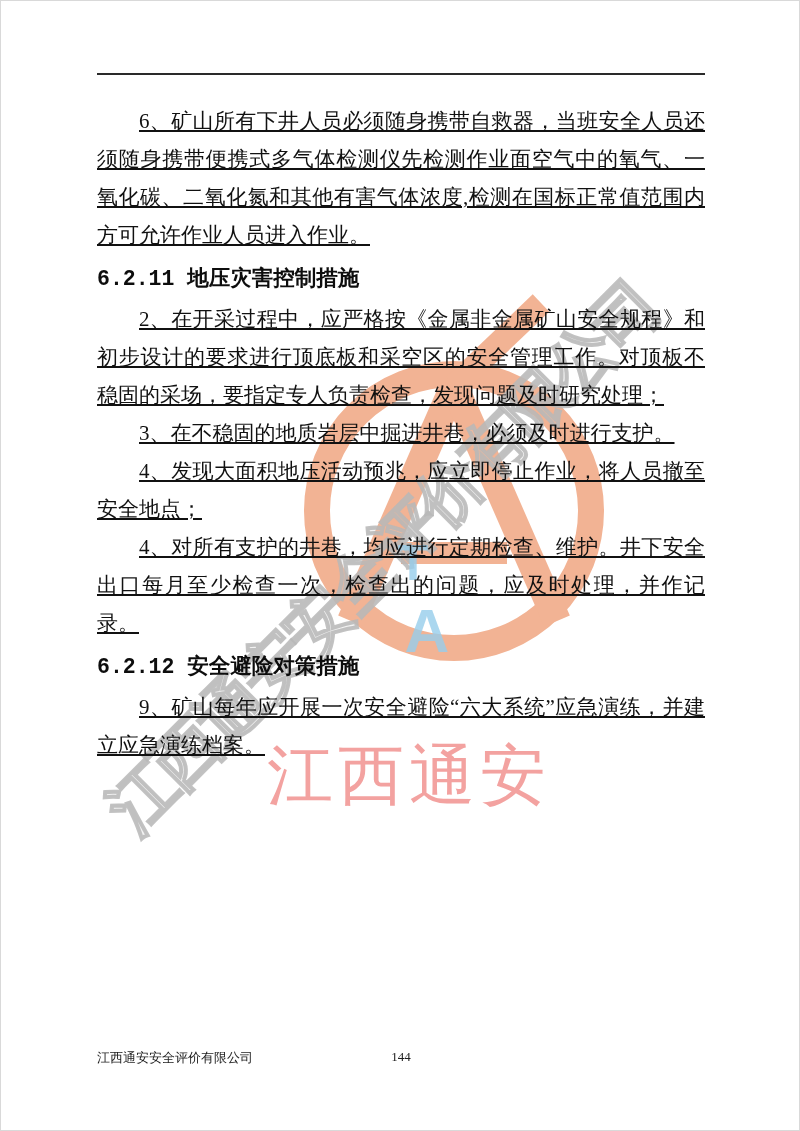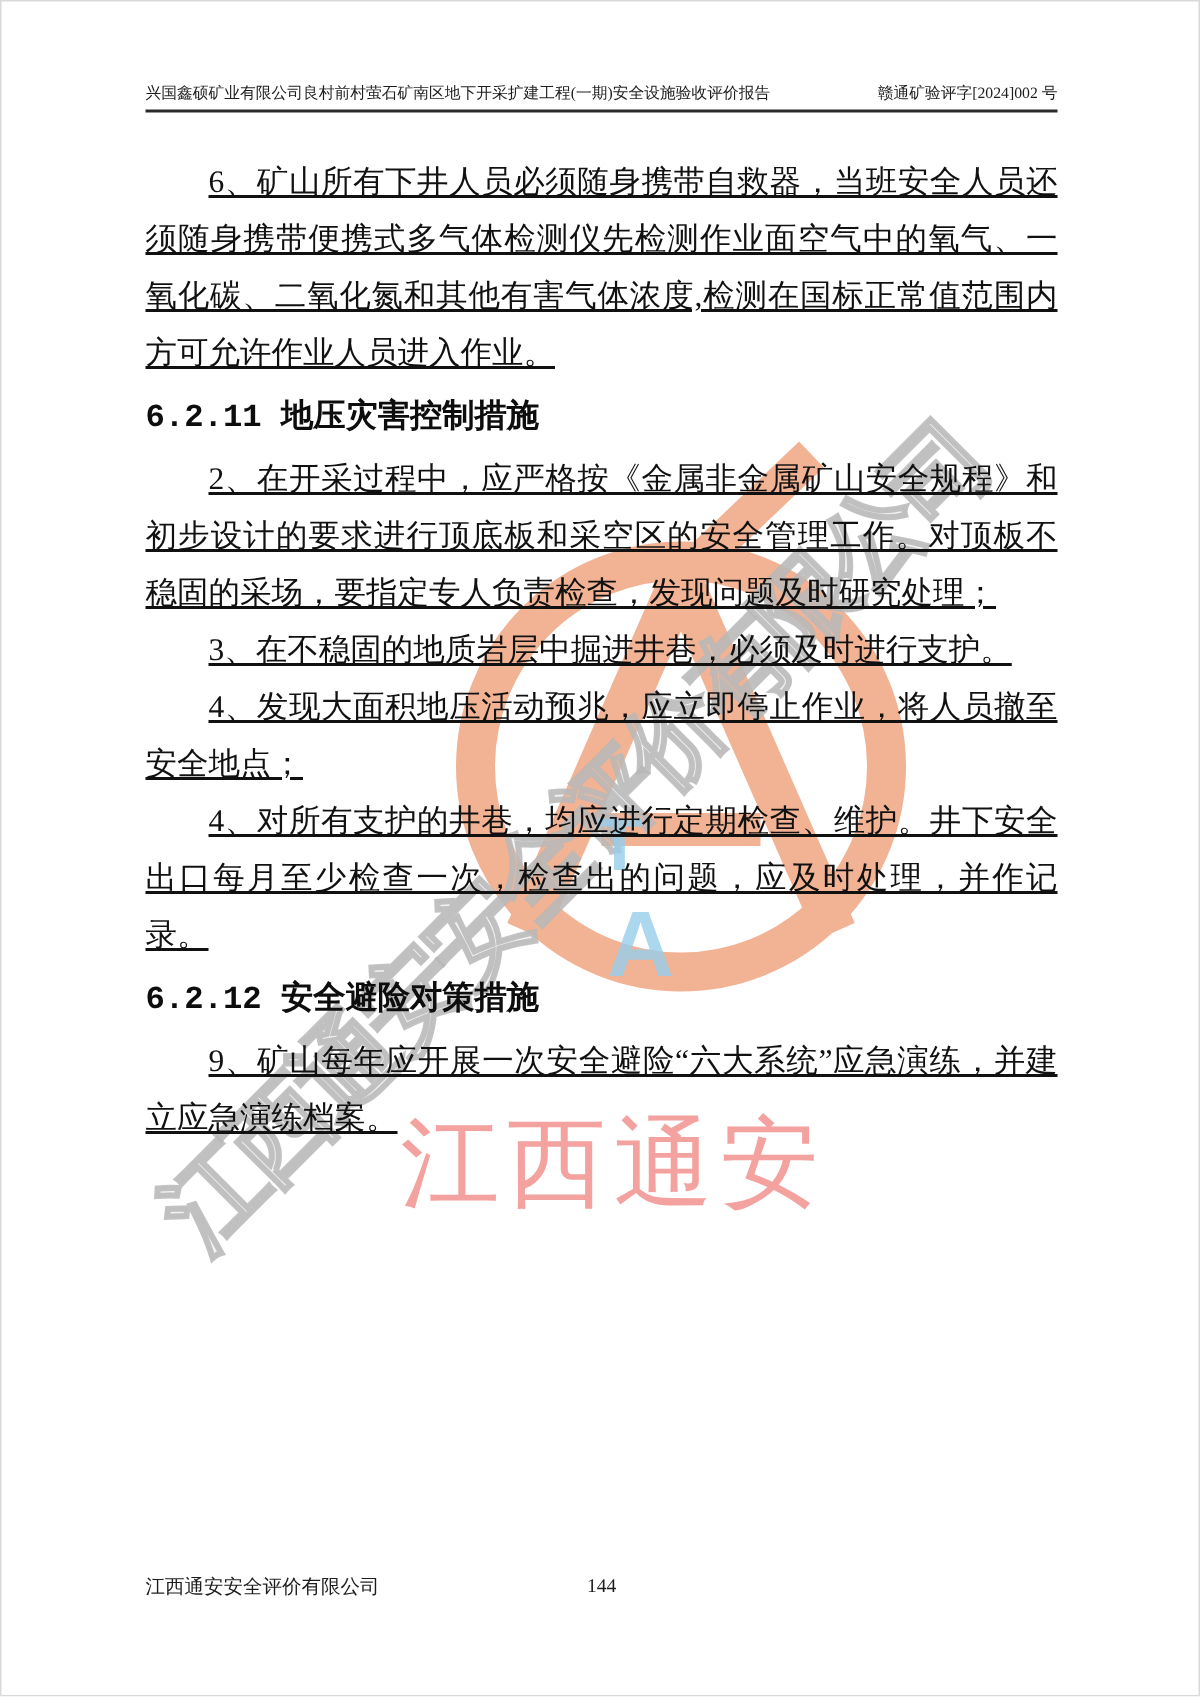--- a/index.html
+++ b/index.html
@@ -71,24 +71,20 @@
       </g>
     </svg>
     <div class="wm-diagonal">江西通安安全评价有限公司</div>
     <div class="wm-letter wm-letter-t">T</div>
     <div class="wm-letter wm-letter-a">A</div>
     <div class="wm-red">江西通安</div>
   </div>
 
   <div class="content-layer">
 
-    <div class="header">
-      <span>兴国鑫硕矿业有限公司良村前村萤石矿南区地下开采扩建工程(一期)安全设施验收评价报告</span>
-      <span>赣通矿验评字[2024]002 号</span>
-    </div>
     <div class="header-rule"></div>
 
     <div class="content">
       <p class="body">6、矿山所有下井人员必须随身携带自救器，当班安全人员还须随身携带便携式多气体检测仪先检测作业面空气中的氧气、一氧化碳、二氧化氮和其他有害气体浓度,检测在国标正常值范围内方可允许作业人员进入作业。</p>
       <h3 class="heading">6.2.11 地压灾害控制措施</h3>
       <p class="body">2、在开采过程中，应严格按《金属非金属矿山安全规程》和初步设计的要求进行顶底板和采空区的安全管理工作。对顶板不稳固的采场，要指定专人负责检查，发现问题及时研究处理；</p>
       <p class="body">3、在不稳固的地质岩层中掘进井巷，必须及时进行支护。</p>
       <p class="body">4、发现大面积地压活动预兆，应立即停止作业，将人员撤至安全地点；</p>
       <p class="body">4、对所有支护的井巷，均应进行定期检查、维护。井下安全出口每月至少检查一次，检查出的问题，应及时处理，并作记录。</p>
       <h3 class="heading">6.2.12 安全避险对策措施</h3>

